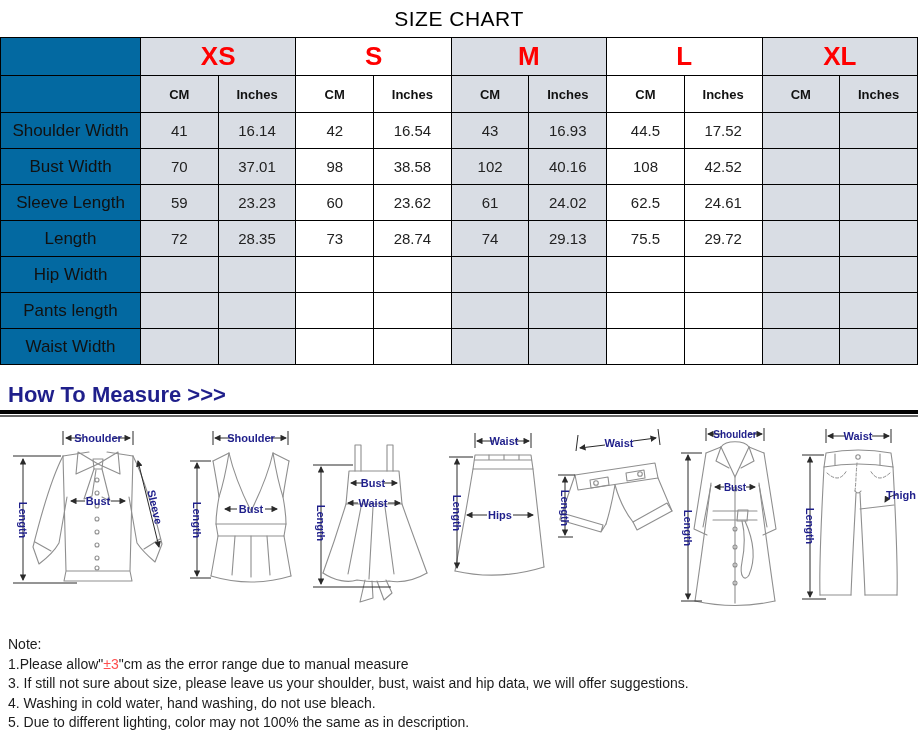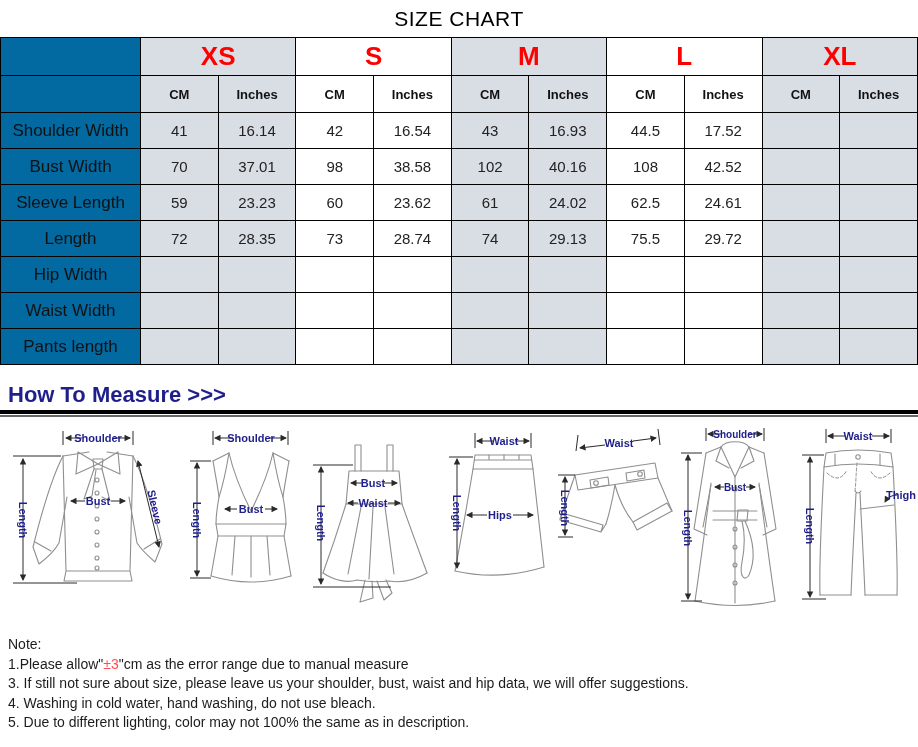--- a/index.html
+++ b/index.html
@@ -122,34 +122,34 @@
       <td class="val"></td>
       <td class="val"></td>
       <td class="val shade"></td>
       <td class="val shade"></td>
       <td class="val"></td>
       <td class="val"></td>
       <td class="val shade"></td>
       <td class="val shade"></td>
     </tr>
     <tr class="r-data">
+      <td class="lab">Pants length</td>
+      <td class="val shade"></td>
+      <td class="val shade"></td>
+      <td class="val"></td>
+      <td class="val"></td>
+      <td class="val shade"></td>
+      <td class="val shade"></td>
+      <td class="val"></td>
+      <td class="val"></td>
+      <td class="val shade"></td>
+      <td class="val shade"></td>
+    </tr>
+    <tr class="r-data">
       <td class="lab">Waist Width</td>
-      <td class="val shade"></td>
-      <td class="val shade"></td>
-      <td class="val"></td>
-      <td class="val"></td>
-      <td class="val shade"></td>
-      <td class="val shade"></td>
-      <td class="val"></td>
-      <td class="val"></td>
-      <td class="val shade"></td>
-      <td class="val shade"></td>
-    </tr>
-    <tr class="r-data">
-      <td class="lab">Pants length</td>
       <td class="val shade"></td>
       <td class="val shade"></td>
       <td class="val"></td>
       <td class="val"></td>
       <td class="val shade"></td>
       <td class="val shade"></td>
       <td class="val"></td>
       <td class="val"></td>
       <td class="val shade"></td>
       <td class="val shade"></td>

